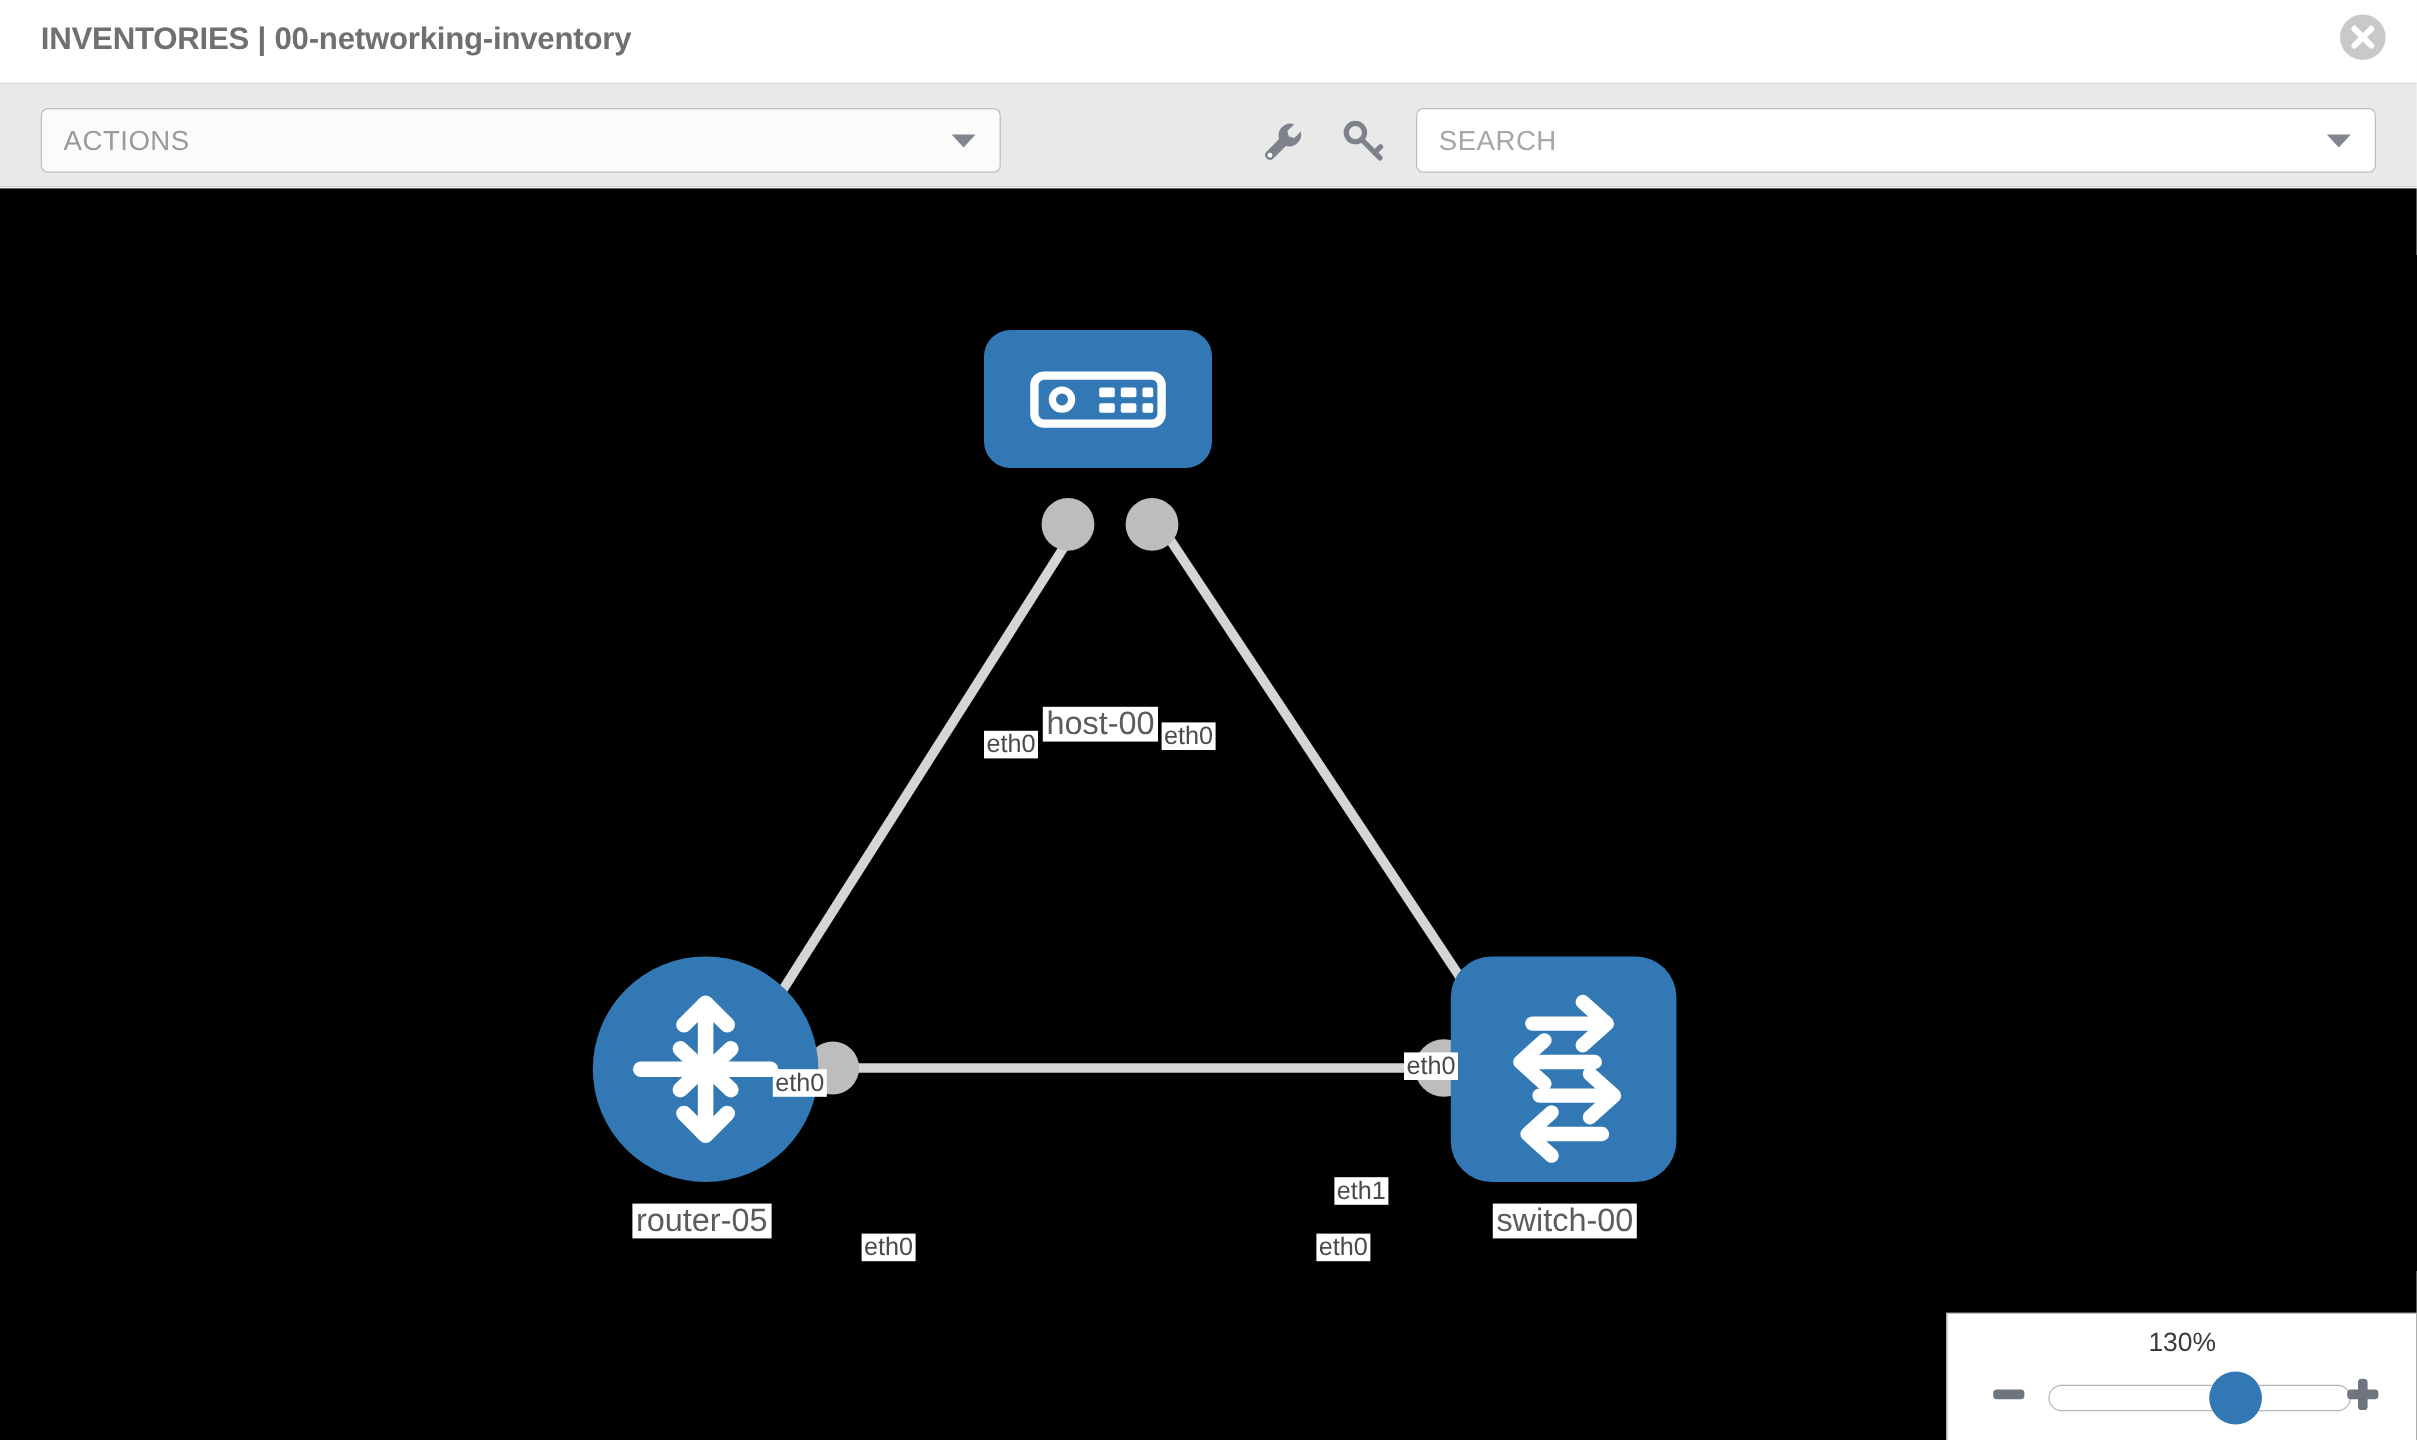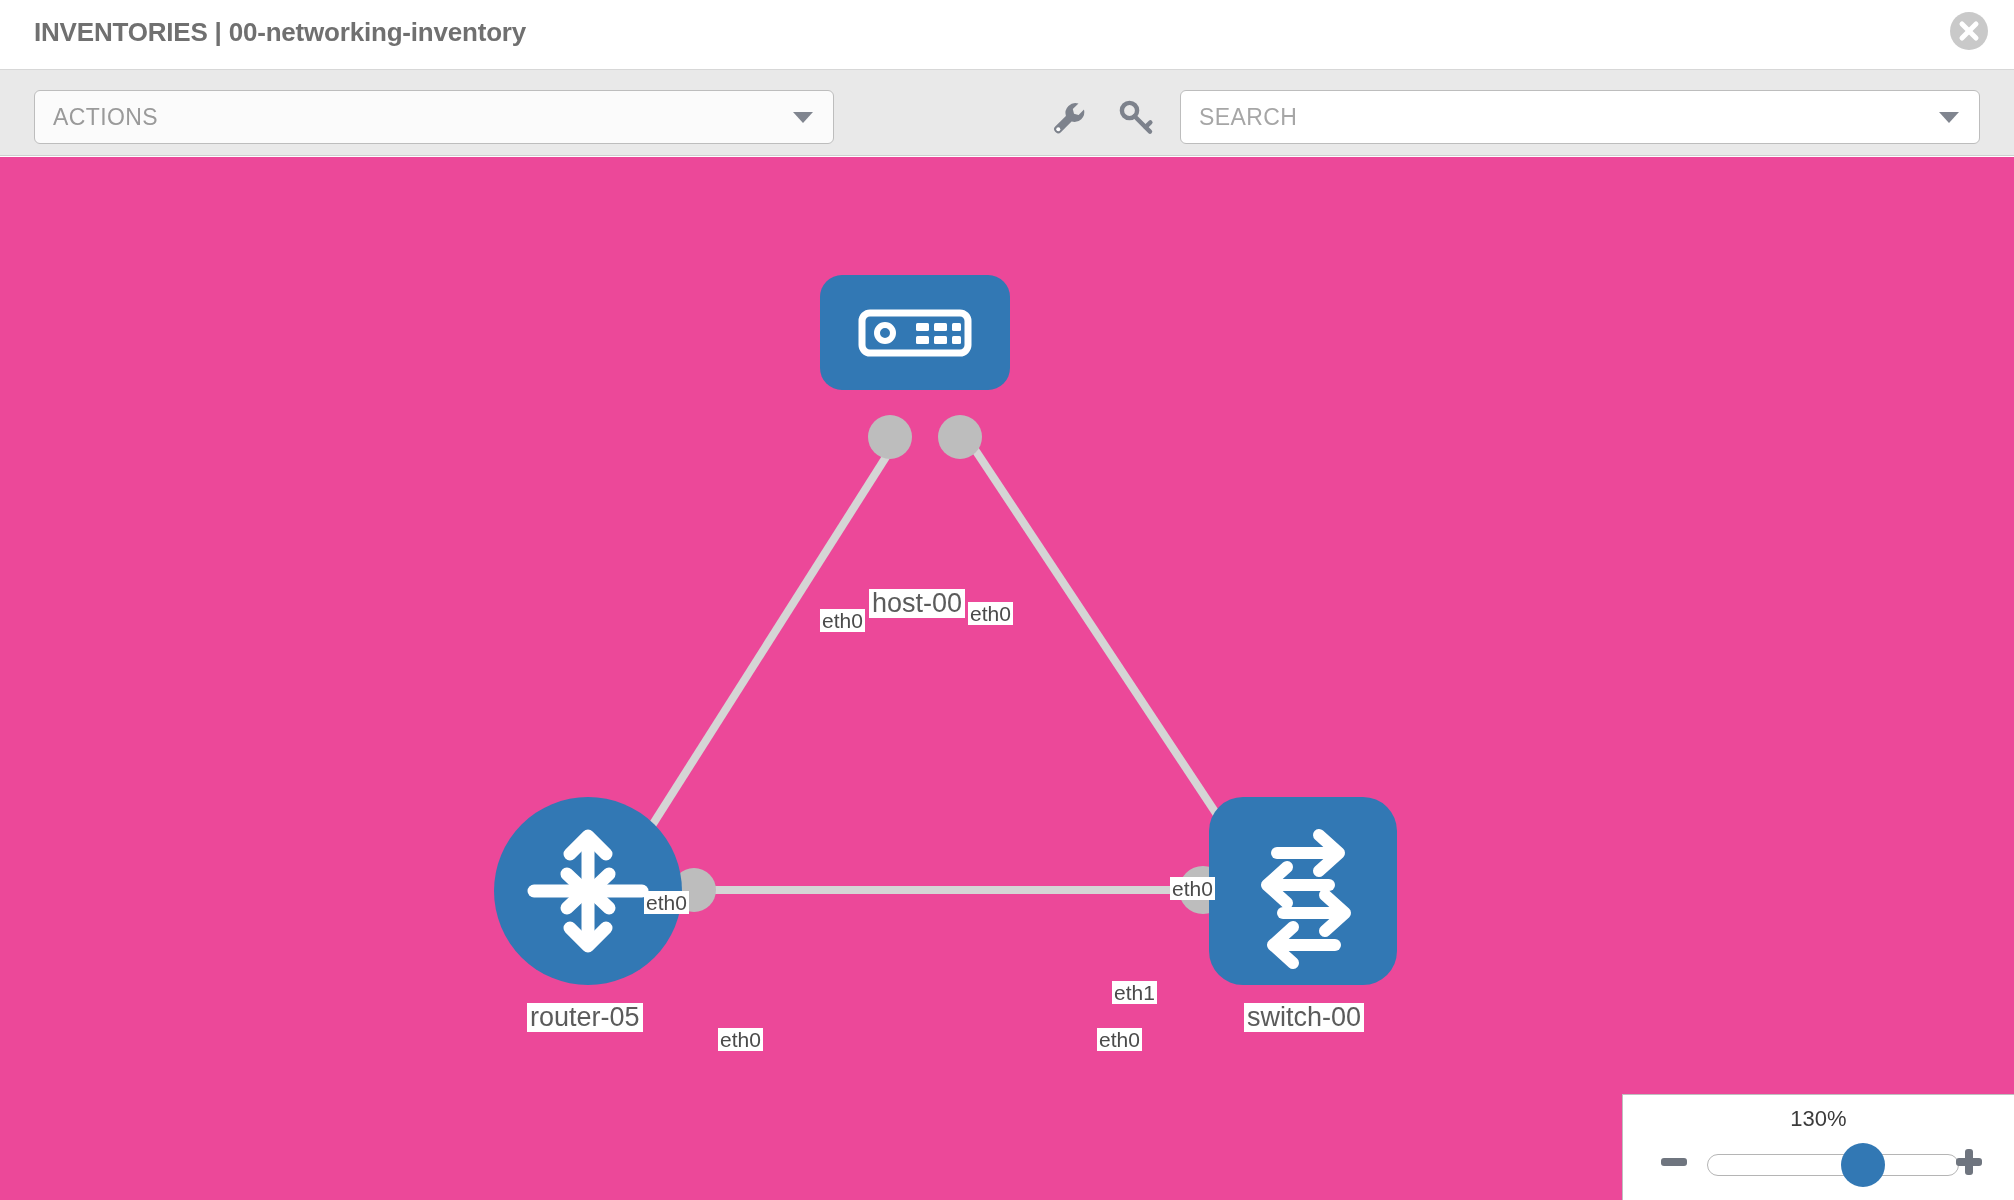--- a/index.html
+++ b/index.html
@@ -118,21 +118,21 @@
     letter-spacing: 0.4px;
     font-stretch: condensed;
   }
 
   
   .canvas {
     position: absolute;
     top: 157px; left: 0;
     width: 2014px;
     height: 1043px;
-    background: #ec4899;
+    background: #000000;
     overflow: hidden;
   }
   .graph-svg {
     position: absolute;
     top: 0; left: 0;
     width: 2014px;
     height: 1043px;
   }
 
   

